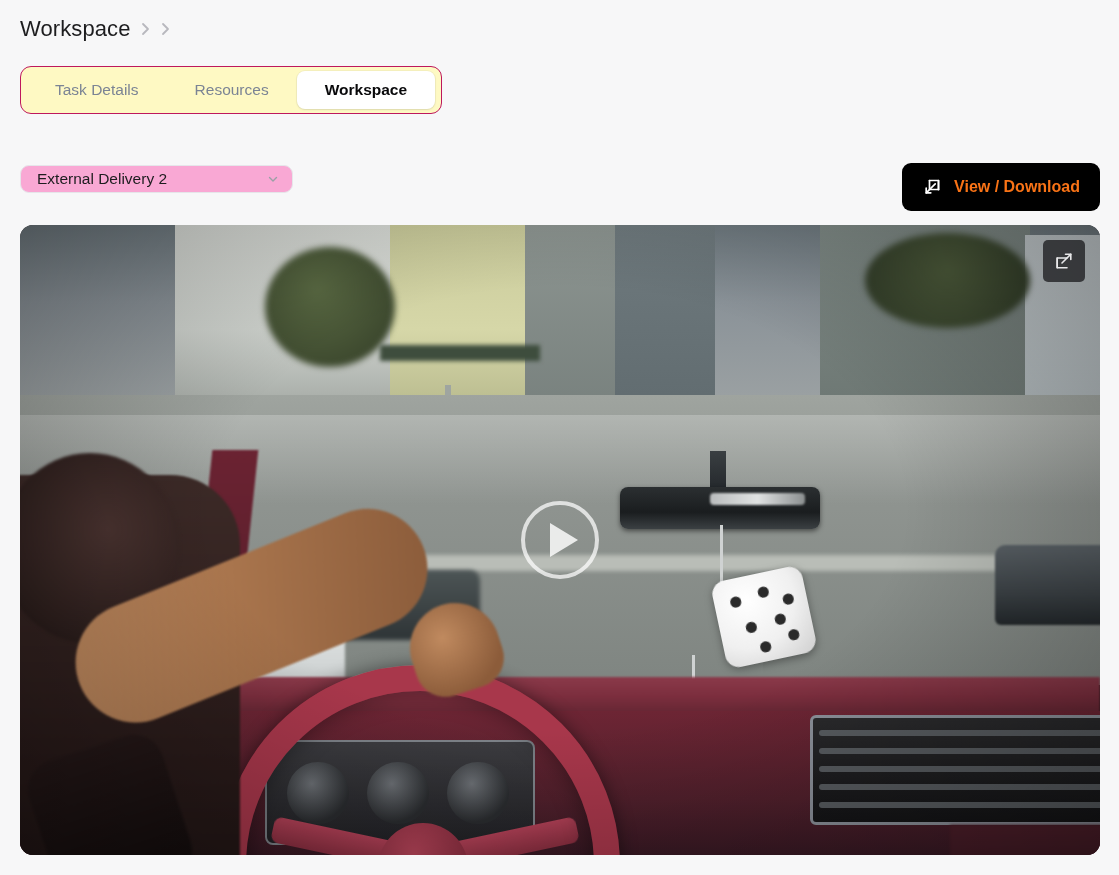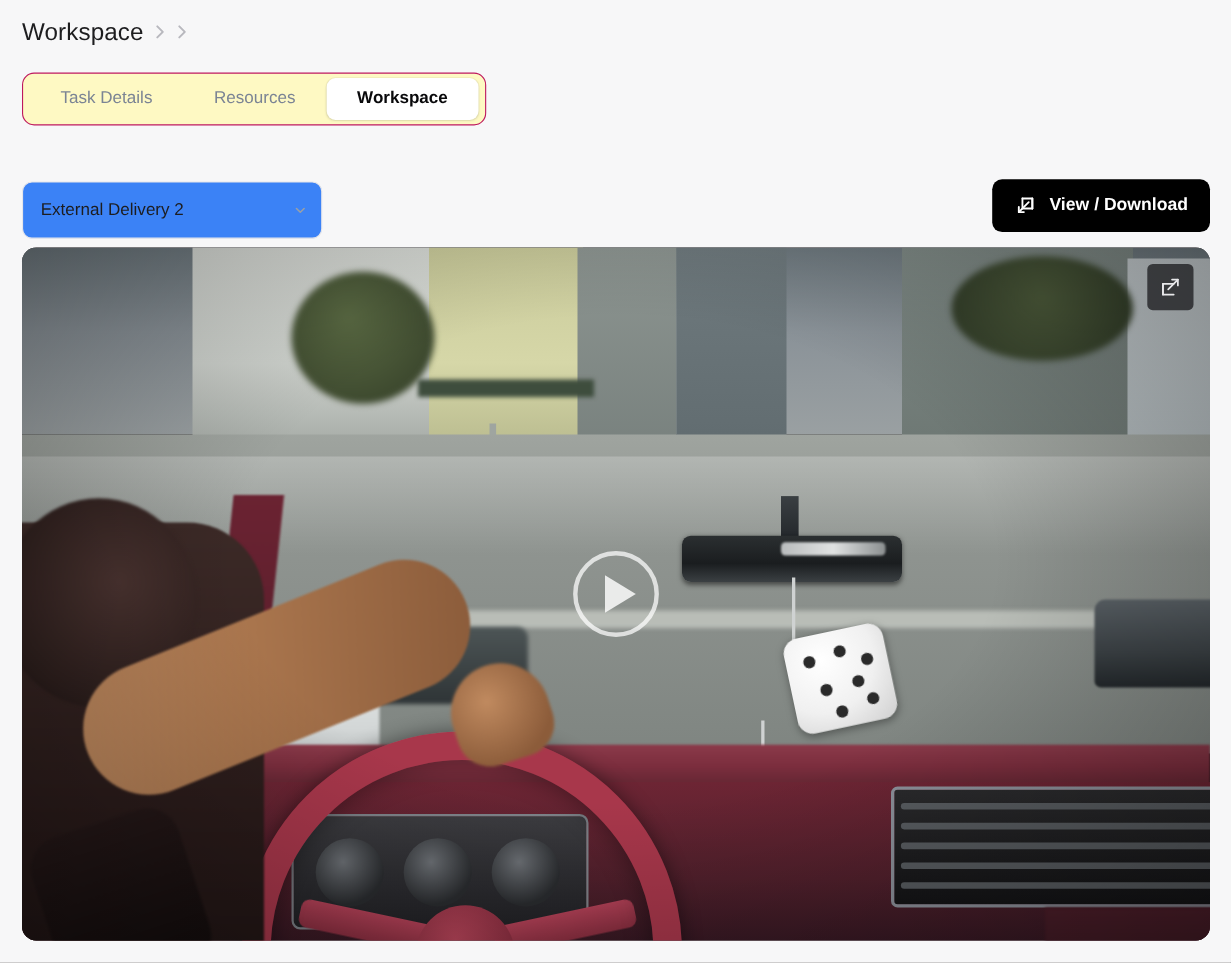--- a/index.html
+++ b/index.html
@@ -82,22 +82,22 @@
     font-weight: bold;
     box-shadow: 0 1px 2px rgba(16,24,40,0.10), 0 0 0 1px rgba(16,24,40,0.04);
   }
 
   
   .select-wrap {
     position: absolute;
     left: 20px;
     top: 165px;
     width: 273px;
-    height: 52px;
-    background: #3b82f6;
+    height: 28px;
+    background: #f9a8d4;
     border: 1px solid #e6e6ea;
     border-radius: 9px;
     display: flex;
     align-items: center;
     padding: 0 12px 0 16px;
     cursor: pointer;
   }
   .select-value {
     flex: 1;
     font-size: 15.5px;
@@ -118,21 +118,21 @@
     border-radius: 9px;
     display: flex;
     align-items: center;
     gap: 12px;
     padding: 0 20px;
     cursor: pointer;
   }
   .download-btn .label {
     font-size: 16px;
     font-weight: bold;
-    color: #ffffff;
+    color: #f97316;
     white-space: nowrap;
   }
   .ext-icon { width: 20px; height: 20px; display: block; color: #ffffff; flex: none; }
   .ext-icon svg { display: block; }
 
   
   .video {
     position: absolute;
     left: 20px;
     top: 225px;

